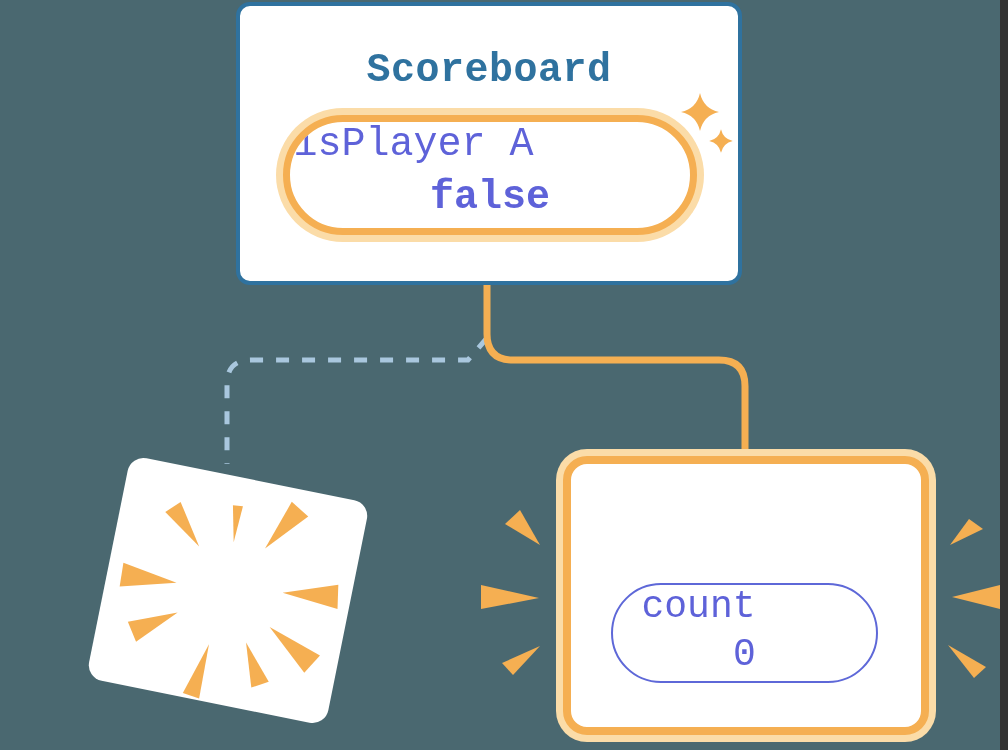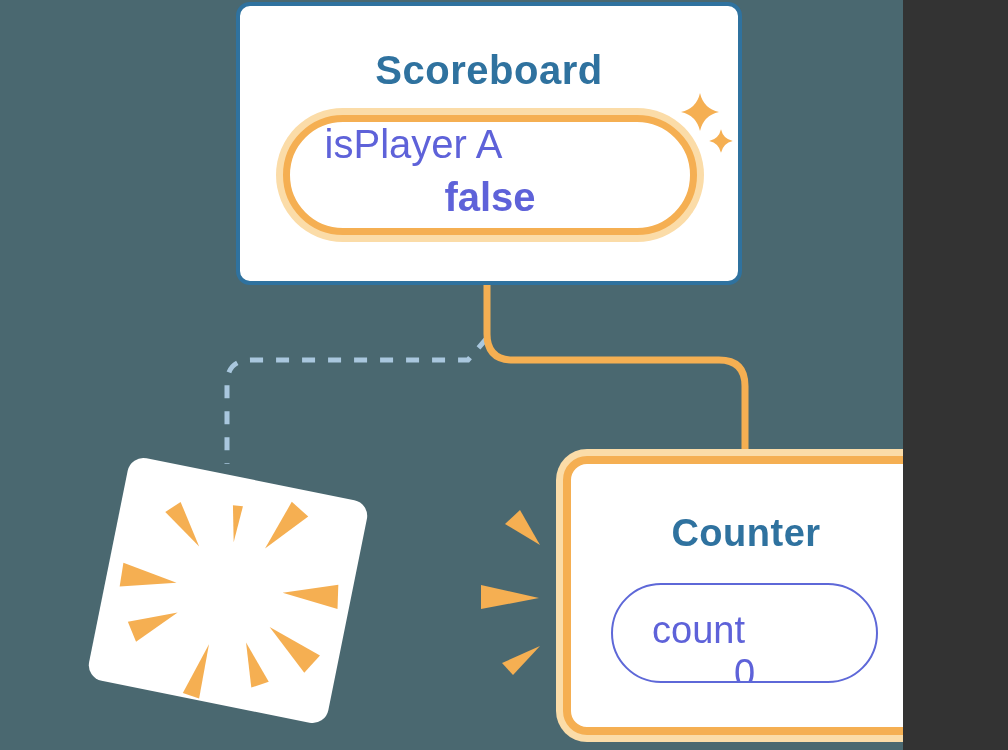--- a/index.html
+++ b/index.html
@@ -1,20 +1,20 @@
 <!DOCTYPE html>
 <html style="--background: #4A6870; --blue: #2F729F; --orange: #F5AF52; --orange-halo: #FBDCA8; --purple: #5E62D9; --pill-purple: #5E68D8; --dashed-blue: #A9C7DE; --card-white: #FFFFFF;"><head>
 <meta charset="utf-8">
 <style>
   html,body{margin:0;padding:0;background:#333;}
   *{box-sizing:border-box;}
   .canvas{
-    position:relative;width:903px;height:750px;overflow:hidden;
+    position:relative;width:1000px;height:750px;overflow:hidden;
     background:var(--background,#4A6870);
-    font-family:Liberation Sans, sans-serif;
+    font-family:Liberation Mono, monospace;
   }
   svg.layer{position:absolute;left:0;top:0;width:1008px;height:750px;pointer-events:none;}
   .layer-connectors{z-index:1;}
   .layer-decor{z-index:4;}
 
   .connector-orange{fill:none;stroke:var(--orange,#F5AF52);stroke-width:7;stroke-linecap:round;}
   .connector-dashed{fill:none;stroke:var(--dashed-blue,#A9C7DE);stroke-width:5;stroke-dasharray:13 13;stroke-linecap:butt;}
   .decor-orange{fill:var(--orange,#F5AF52);}
 
   .component-card{
@@ -49,21 +49,21 @@
   .counter-card{
     left:563px;top:456px;width:366px;height:279px;
     border:8px solid var(--orange,#F5AF52);border-radius:24px;
     box-shadow:0 0 0 7px var(--orange-halo,#FBDCA8);
   }
   .pill-purple{
     left:40px;top:119px;width:267px;height:100px;
     border:2.5px solid var(--pill-purple,#5E68D8);
   }
   .pill-purple .pill-section{font-size:38px;}
-  .pill-purple .pill-left{width:171px;margin-top:24px;}
+  .pill-purple .pill-left{width:171px;}
   .pill-purple .pill-divider{width:2px;background:var(--pill-purple,#5E68D8);}
   .pill-purple .pill-right{flex:1;}
 
   .destroyed-card{
     left:106px;top:477px;width:244px;height:227px;
     border-radius:16px;transform:rotate(11.4deg);transform-origin:center center;
   }
   .burst-svg{position:absolute;left:0;top:0;width:244px;height:227px;}
 </style>
 </head>
@@ -93,21 +93,20 @@
       <polygon class="decor-orange" points="176,105 233,110 229,86"></polygon>
       <polygon class="decor-orange" points="70,116 14,107 15,131"></polygon>
       <polygon class="decor-orange" points="170,141 213,179 225,159"></polygon>
       <polygon class="decor-orange" points="77,145 30,164 42,182"></polygon>
       <polygon class="decor-orange" points="150,161 164,204 180,195"></polygon>
       <polygon class="decor-orange" points="114,170 98,223 115,225"></polygon>
     </svg>
   </div>
 
   <div class="component-card counter-card">
-    <div class="card-title counter-title">Counter</div>
     <div class="state-pill pill-purple">
       <div class="pill-section pill-left">count</div>
       <div class="pill-divider"></div>
       <div class="pill-section pill-right">0</div>
     </div>
   </div>
 
   <svg class="layer layer-decor" viewBox="0 0 1008 750">
     <g>
       <path class="decor-orange" transform="translate(700,112)" d="M0,-19 Q3.5,-3.5 19,0 Q3.5,3.5 0,19 Q-3.5,3.5 -19,0 Q-3.5,-3.5 0,-19 Z"></path>

